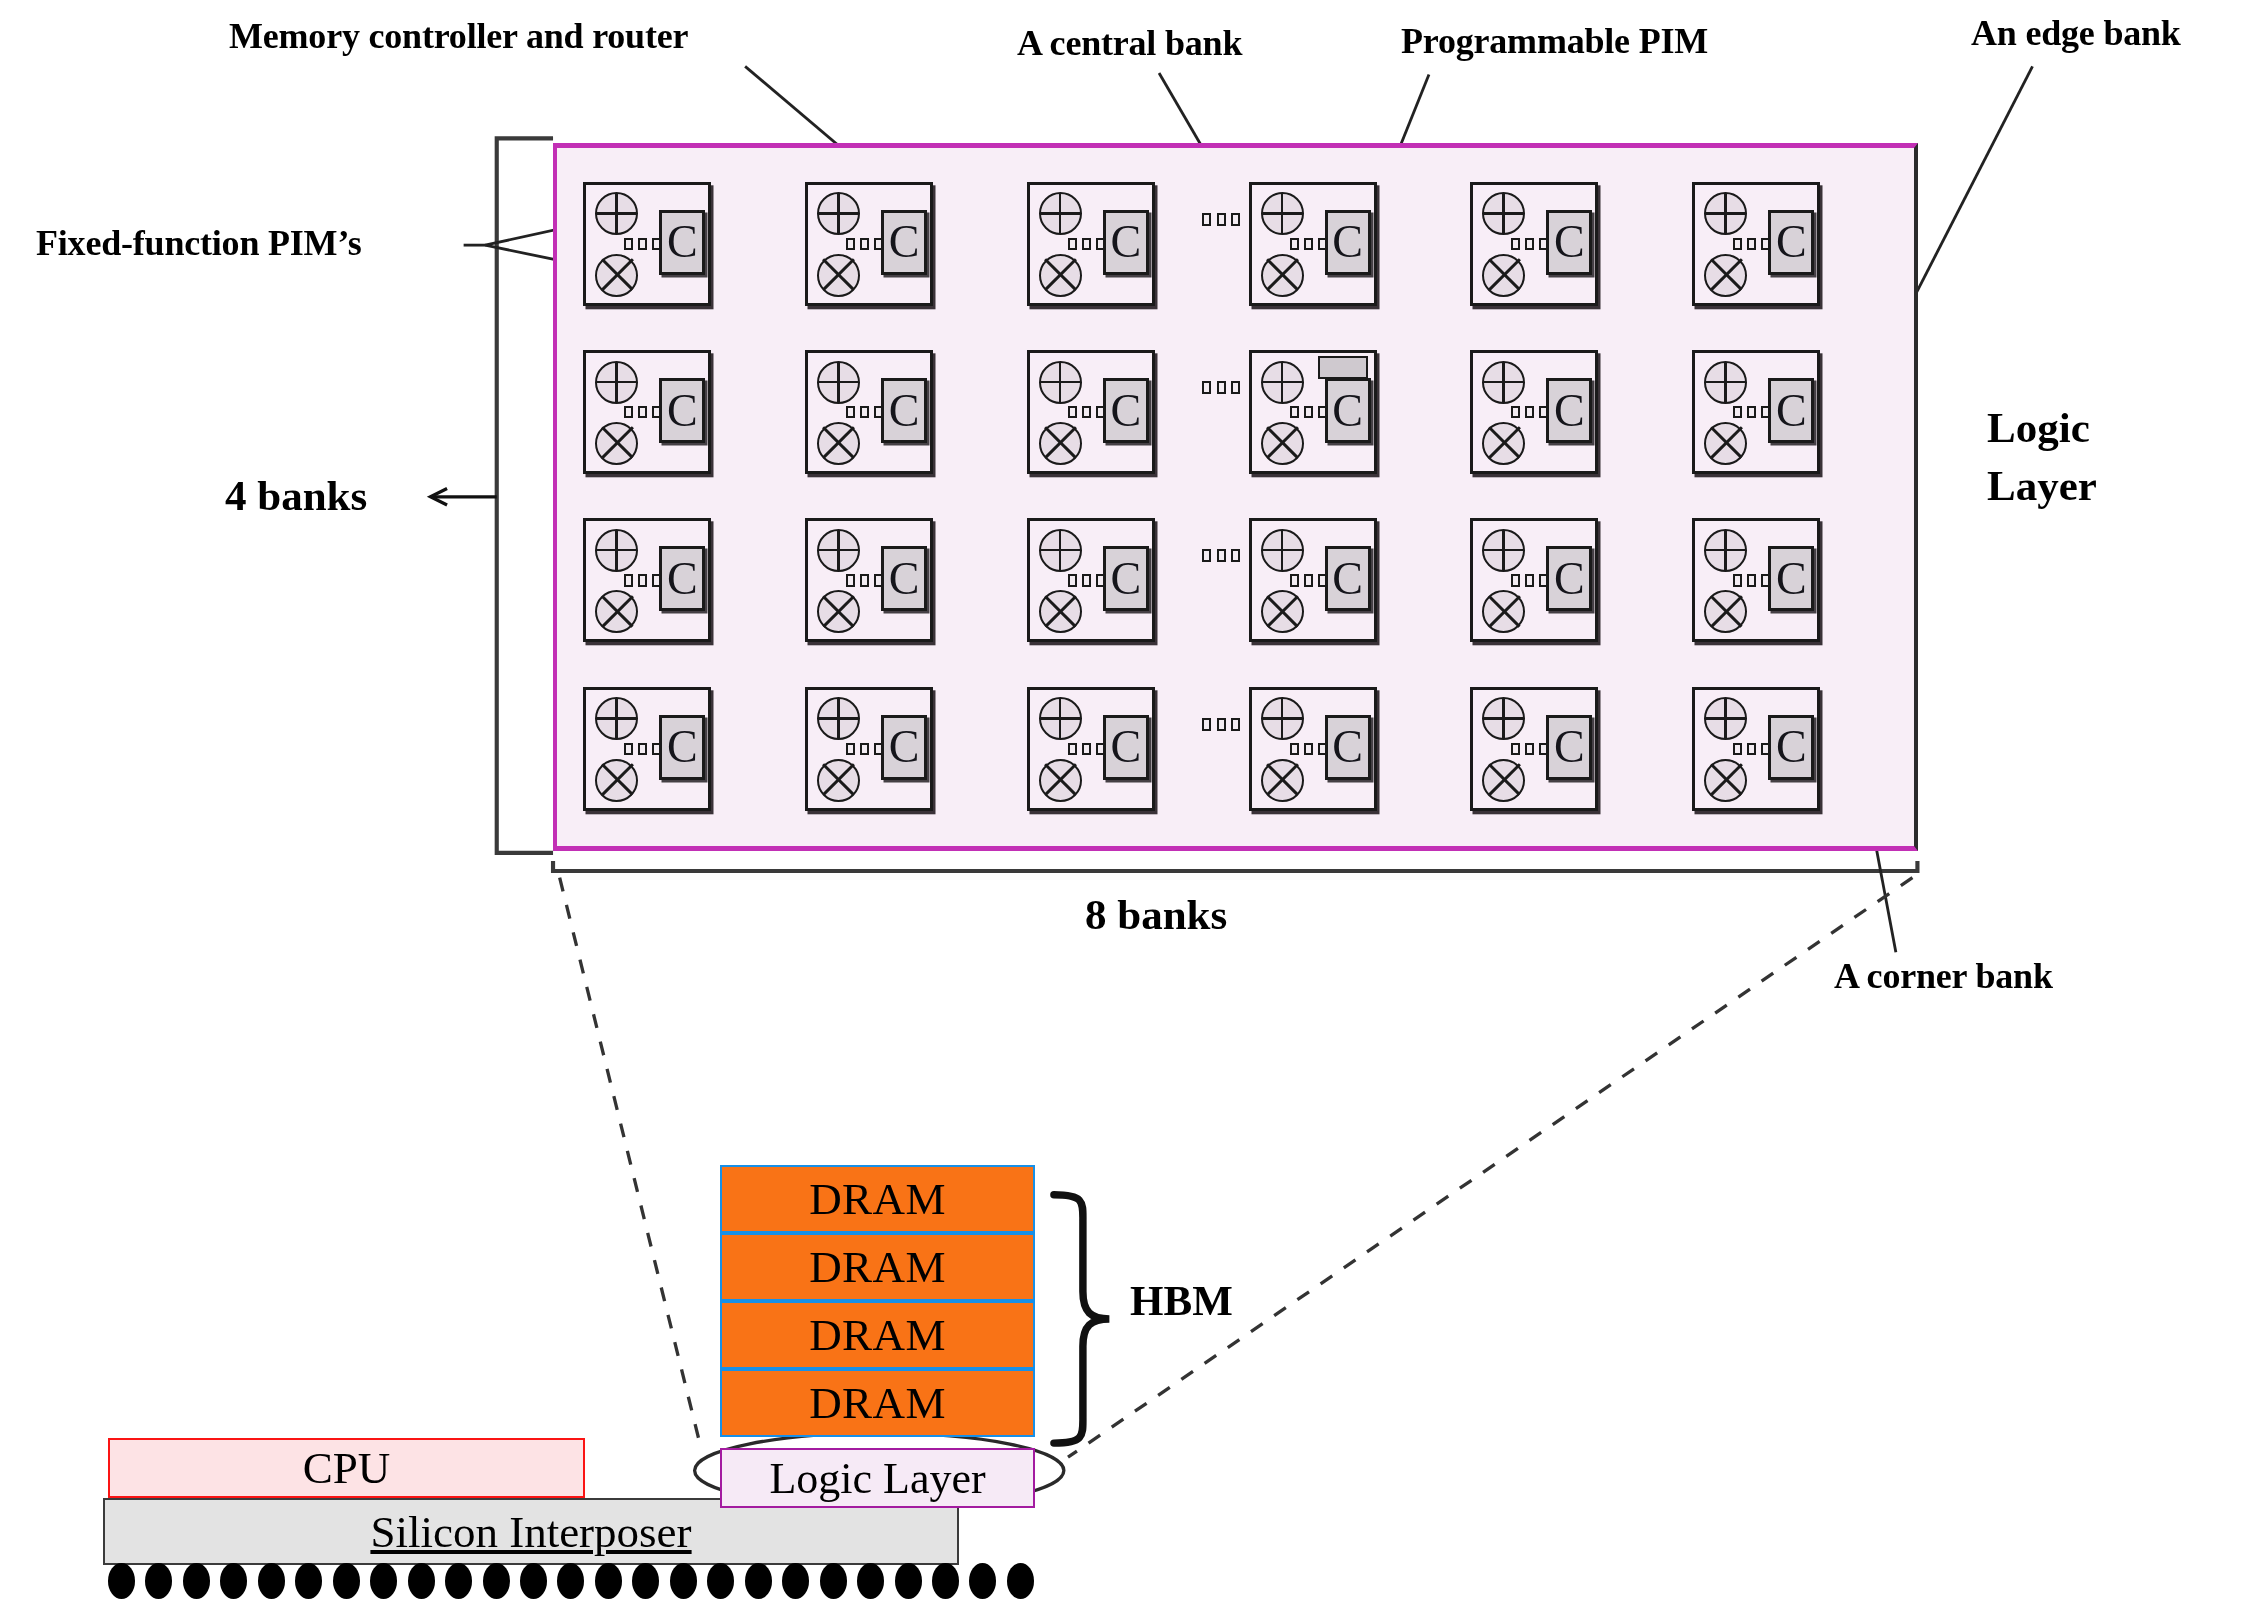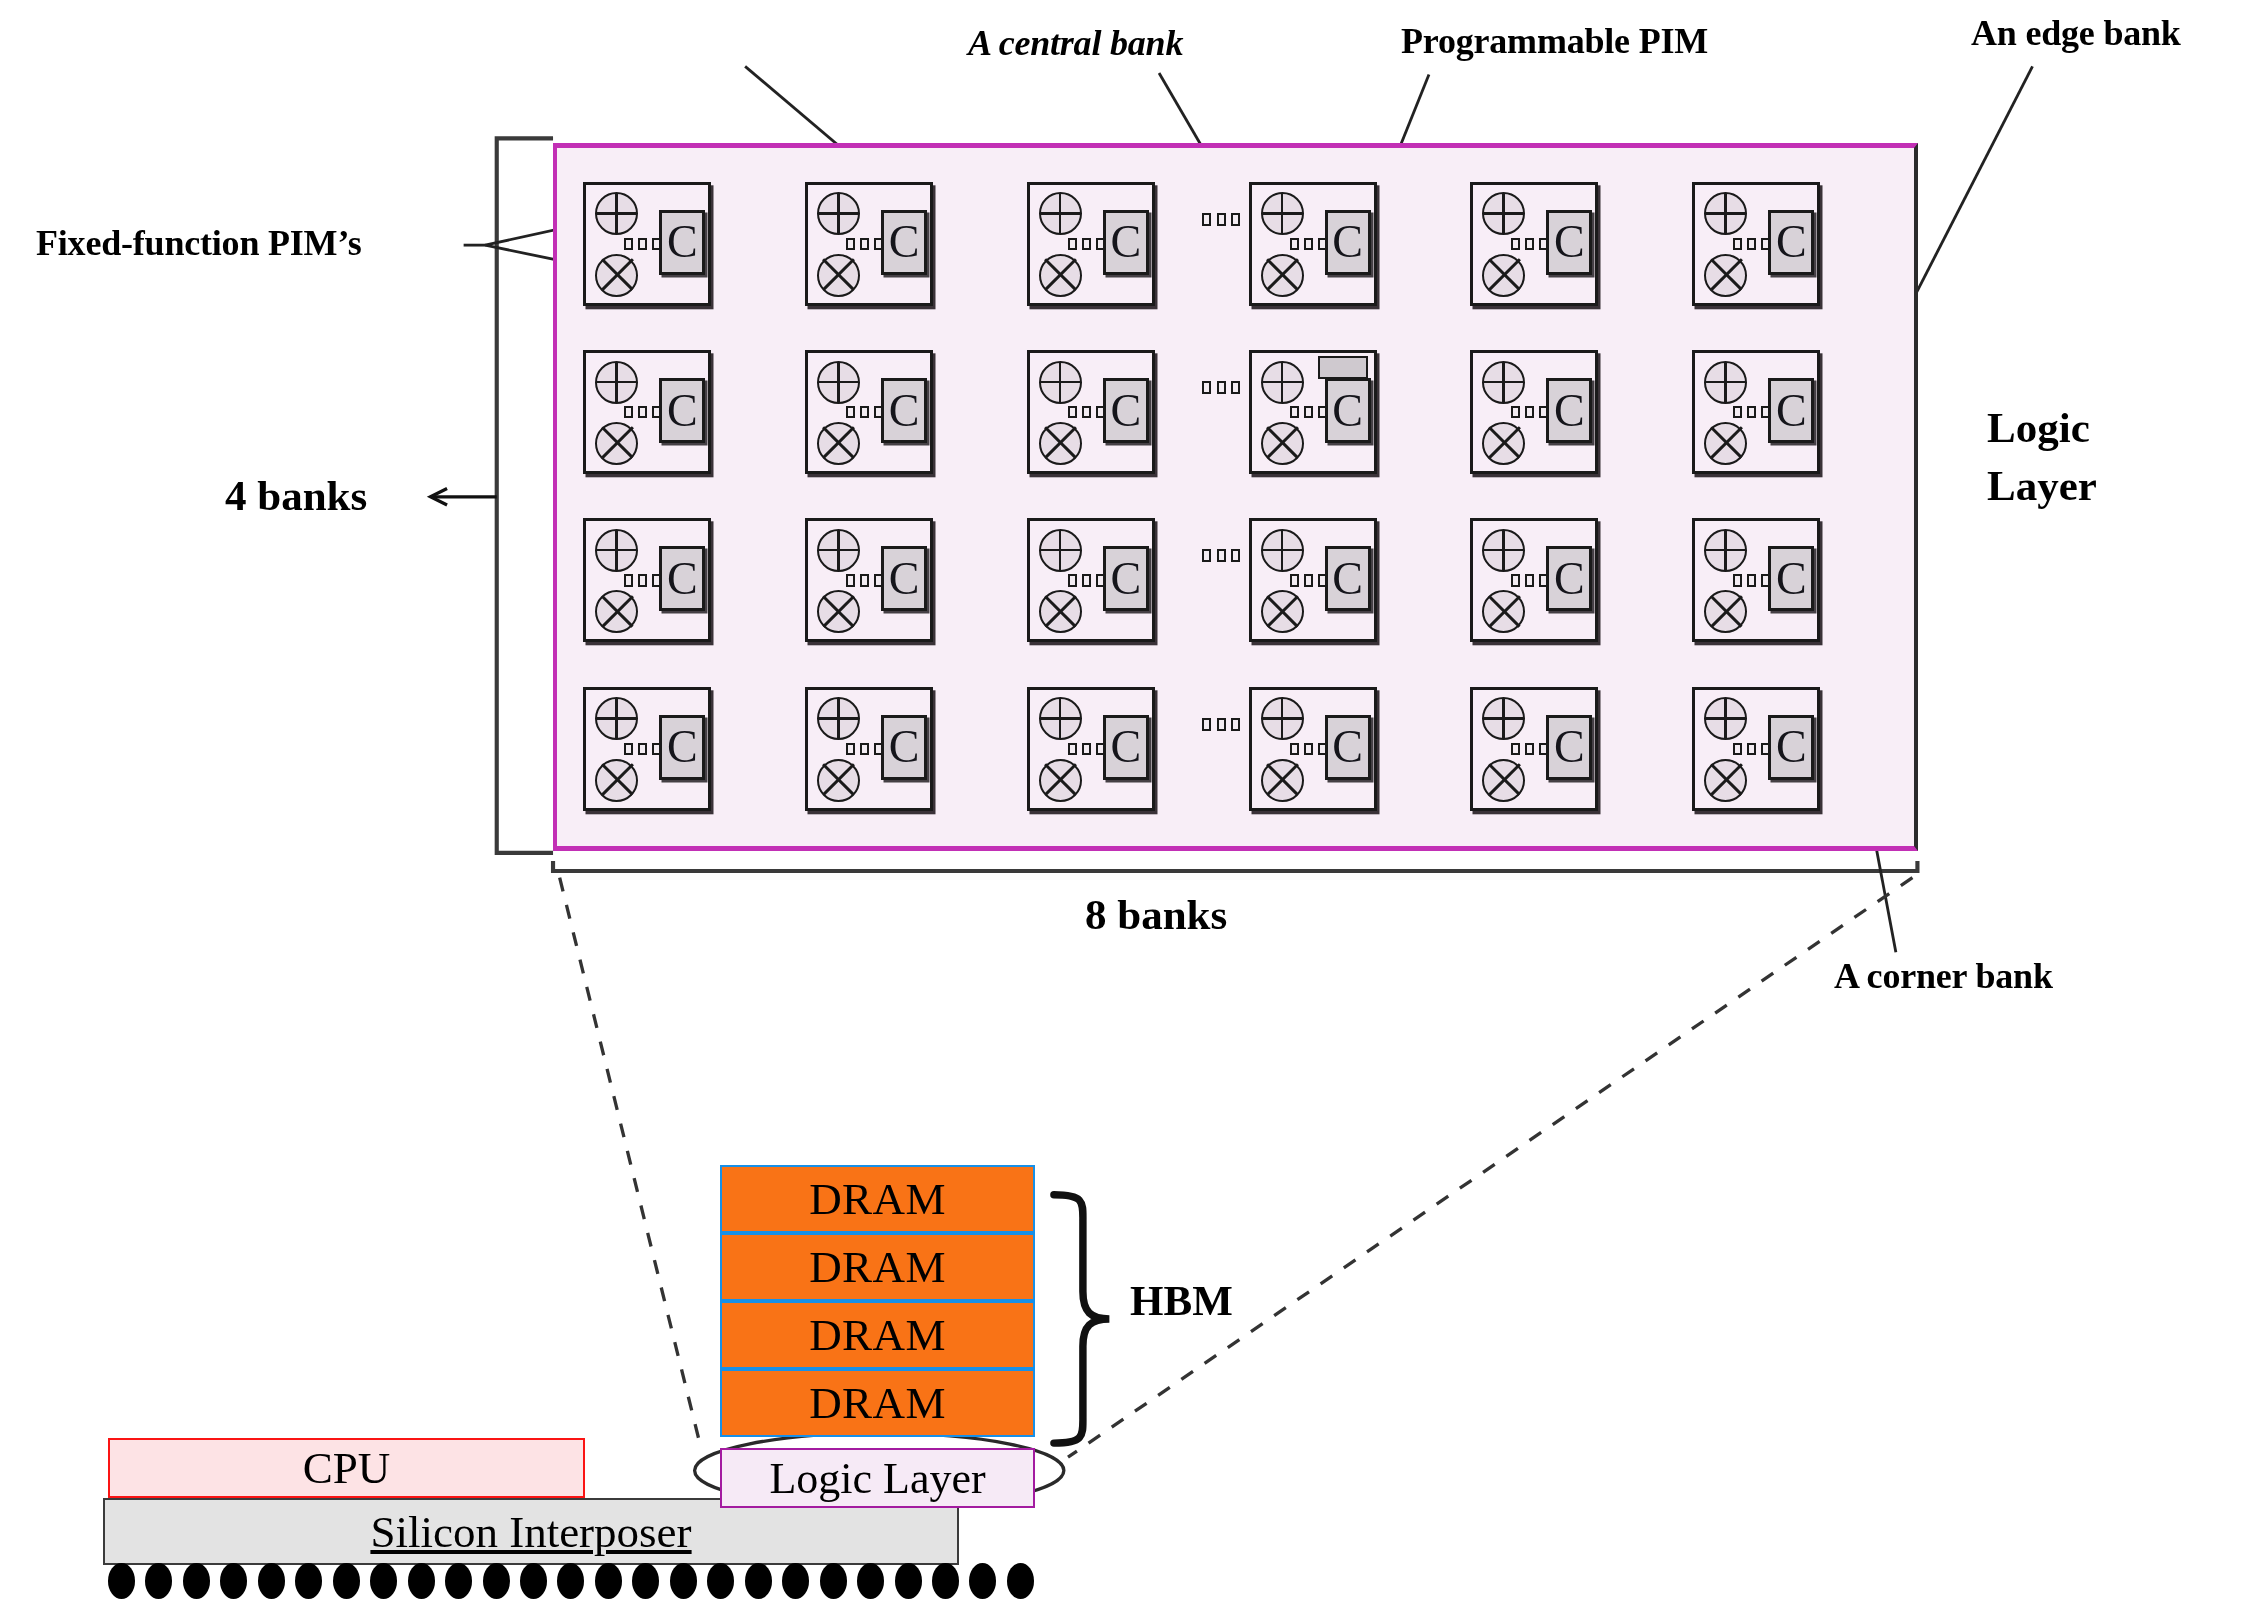--- a/index.html
+++ b/index.html
@@ -625,22 +625,23 @@
               <span></span>
               <span></span>
               <span></span>
             </div>
             <div class="cbox">C</div>
           </div>
         </div>
       </div>
   </div>
 
-
-  <div class="lbl lbl-bold" style="left:968px;top:25px;font-style:italic;">A central bank</div>
+  <div class="lbl lbl-bold" style="left:229px;top:18px;">Memory controller and router</div>
+
+  <div class="lbl lbl-bold" style="left:1017px;top:25px;">A central bank</div>
 
   <div class="lbl lbl-bold" style="left:1401px;top:23px;">Programmable PIM</div>
 
   <div class="lbl lbl-bold" style="left:1971px;top:15px;">An edge bank</div>
 
   <div class="lbl lbl-bold" style="left:36px;top:225px;">Fixed-function PIM’s</div>
 
   <div class="lbl lbl-plain" style="left:225px;top:474px;">4 banks</div>
 
   <div class="lbl lbl-plain" style="left:1085px;top:893px;">8 banks</div>

